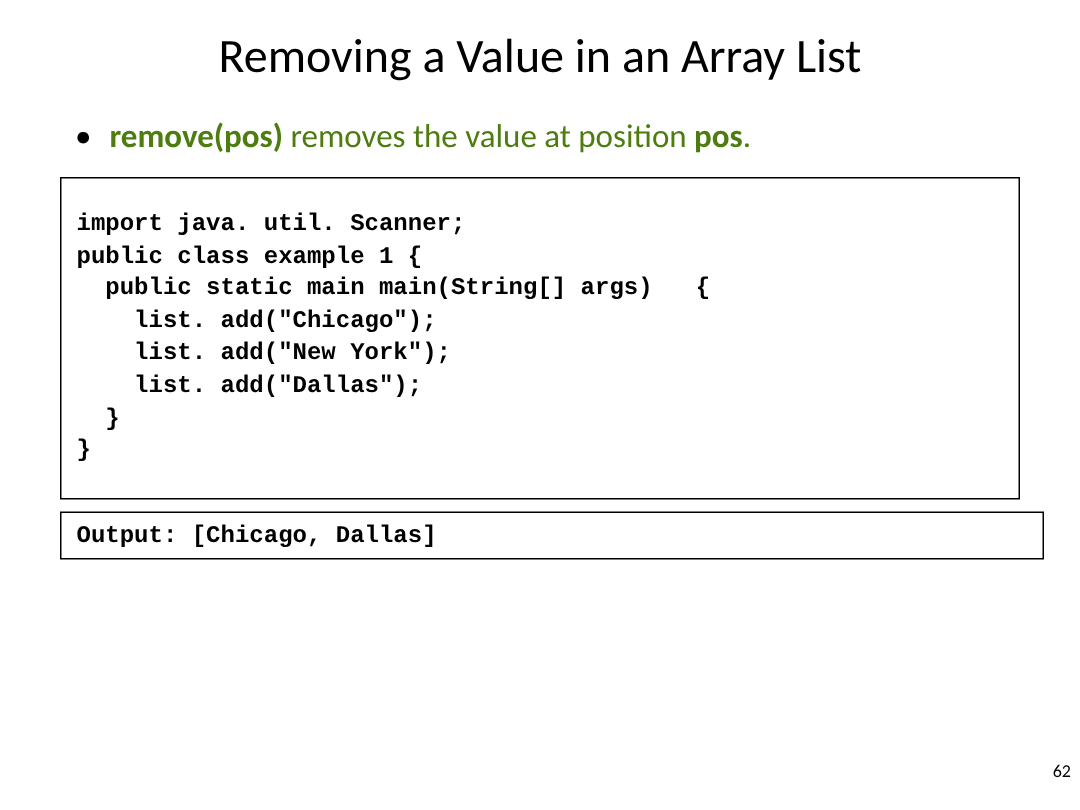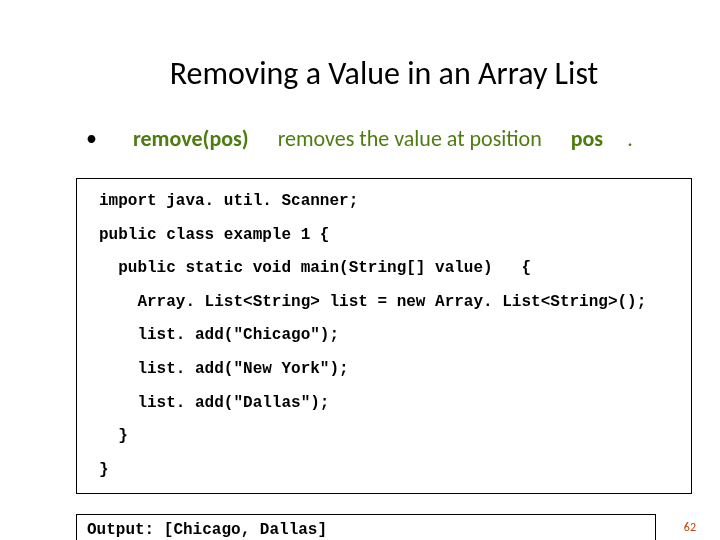--- a/index.html
+++ b/index.html
@@ -1,15 +1,15 @@
 <!DOCTYPE html>
 <html><head>
 <meta charset="utf-8">
 <style>
-  * { margin: 12px; padding: 0; box-sizing: border-box; }
+  * { margin: 0; padding: 0; box-sizing: border-box; }
   body {
     width: 720px;
     height: 540px;
     background: #fff;
     font-family: Calibri, Arial, sans-serif;
     padding: 18px 40px 10px 40px;
     position: relative;
   }
   .title {
     font-size: 32px;
@@ -29,65 +29,64 @@
     margin-right: 12px;
     color: #000;
   }
   .bullet-text {
     font-size: 22px;
     color: #4d7c0f;
   }
   .bold { font-weight: 700; }
   .code-box {
     border: 1px solid #000;
-    padding: 0 10px;
+    padding: 20px 10px;
     font-family: "Courier New", monospace;
     font-size: 16px;
     line-height: 1.35;
     margin-bottom: 8px;
   }
   .code-box .line { white-space: pre; }
   .cbold { font-weight: 700; }
   .output-box {
     border: 1px solid #000;
     padding: 6px 10px;
     font-family: "Courier New", monospace;
     font-size: 16px;
     font-weight: 700;
     display: inline-block;
-    width: 580px;
+    width: 656px;
   }
   .page-num {
     position: absolute;
     bottom: 18px;
-    right: 36px;
+    right: 6px;
     font-size: 12px;
-    color: #c2410c;
+    color: #000000;
   }
 </style>
 </head>
 <body>
 
 
 
 <div class="title">Removing a Value in an Array List</div>
 
 <div class="bullet-row">
   <span class="bullet">•</span>
   <span class="bullet-text">
     <span class="bold">remove(pos)</span><span> removes the value at position </span><span class="bold">pos</span><span>.</span>
   </span>
 </div>
 
 <div class="code-box">
   <div class="line cbold">import java. util. Scanner;</div>
   <div class="line"></div>
   <div class="line cbold">public class example 1 {</div>
-  <div class="line cbold">  public static void main(String[] value)   {</div>
-  <div class="line cbold">    Array. List&lt;String&gt; list = new Array. List&lt;String&gt;();</div>
+  <div class="line cbold">  public static main main(String[] args)   {</div>
   <div class="line cbold">    list. add("Chicago");</div>
   <div class="line cbold">    list. add("New York");</div>
   <div class="line cbold">    list. add("Dallas");</div>
   <div class="line cbold">  }</div>
   <div class="line cbold">}</div>
 </div>
 
 <div class="output-box">Output:  [Chicago, Dallas]</div>
 
 <div class="page-num">62</div>

